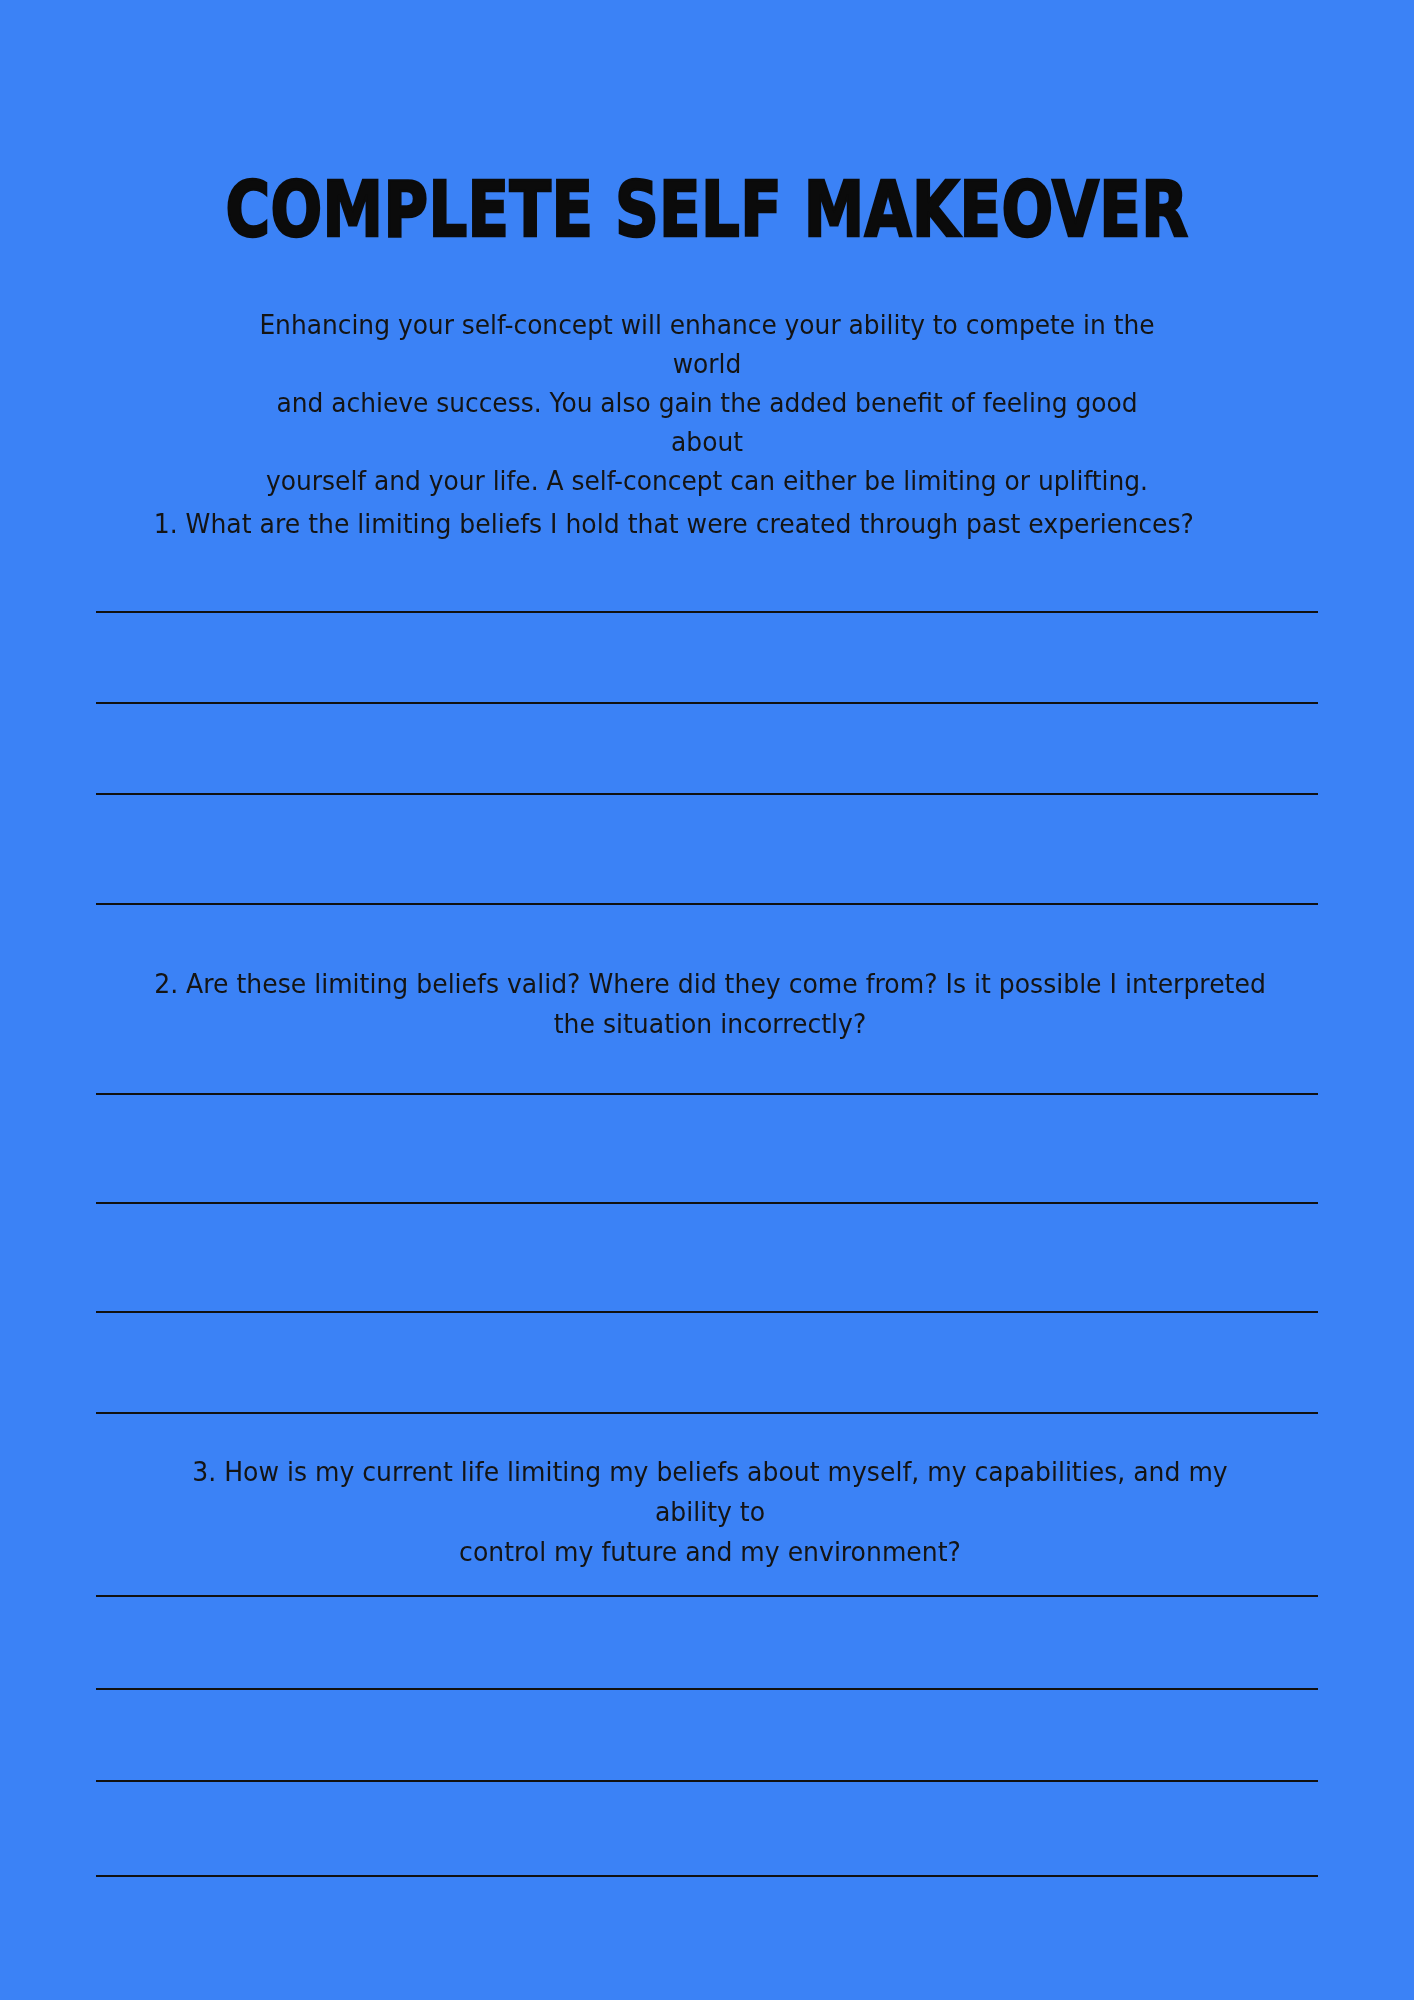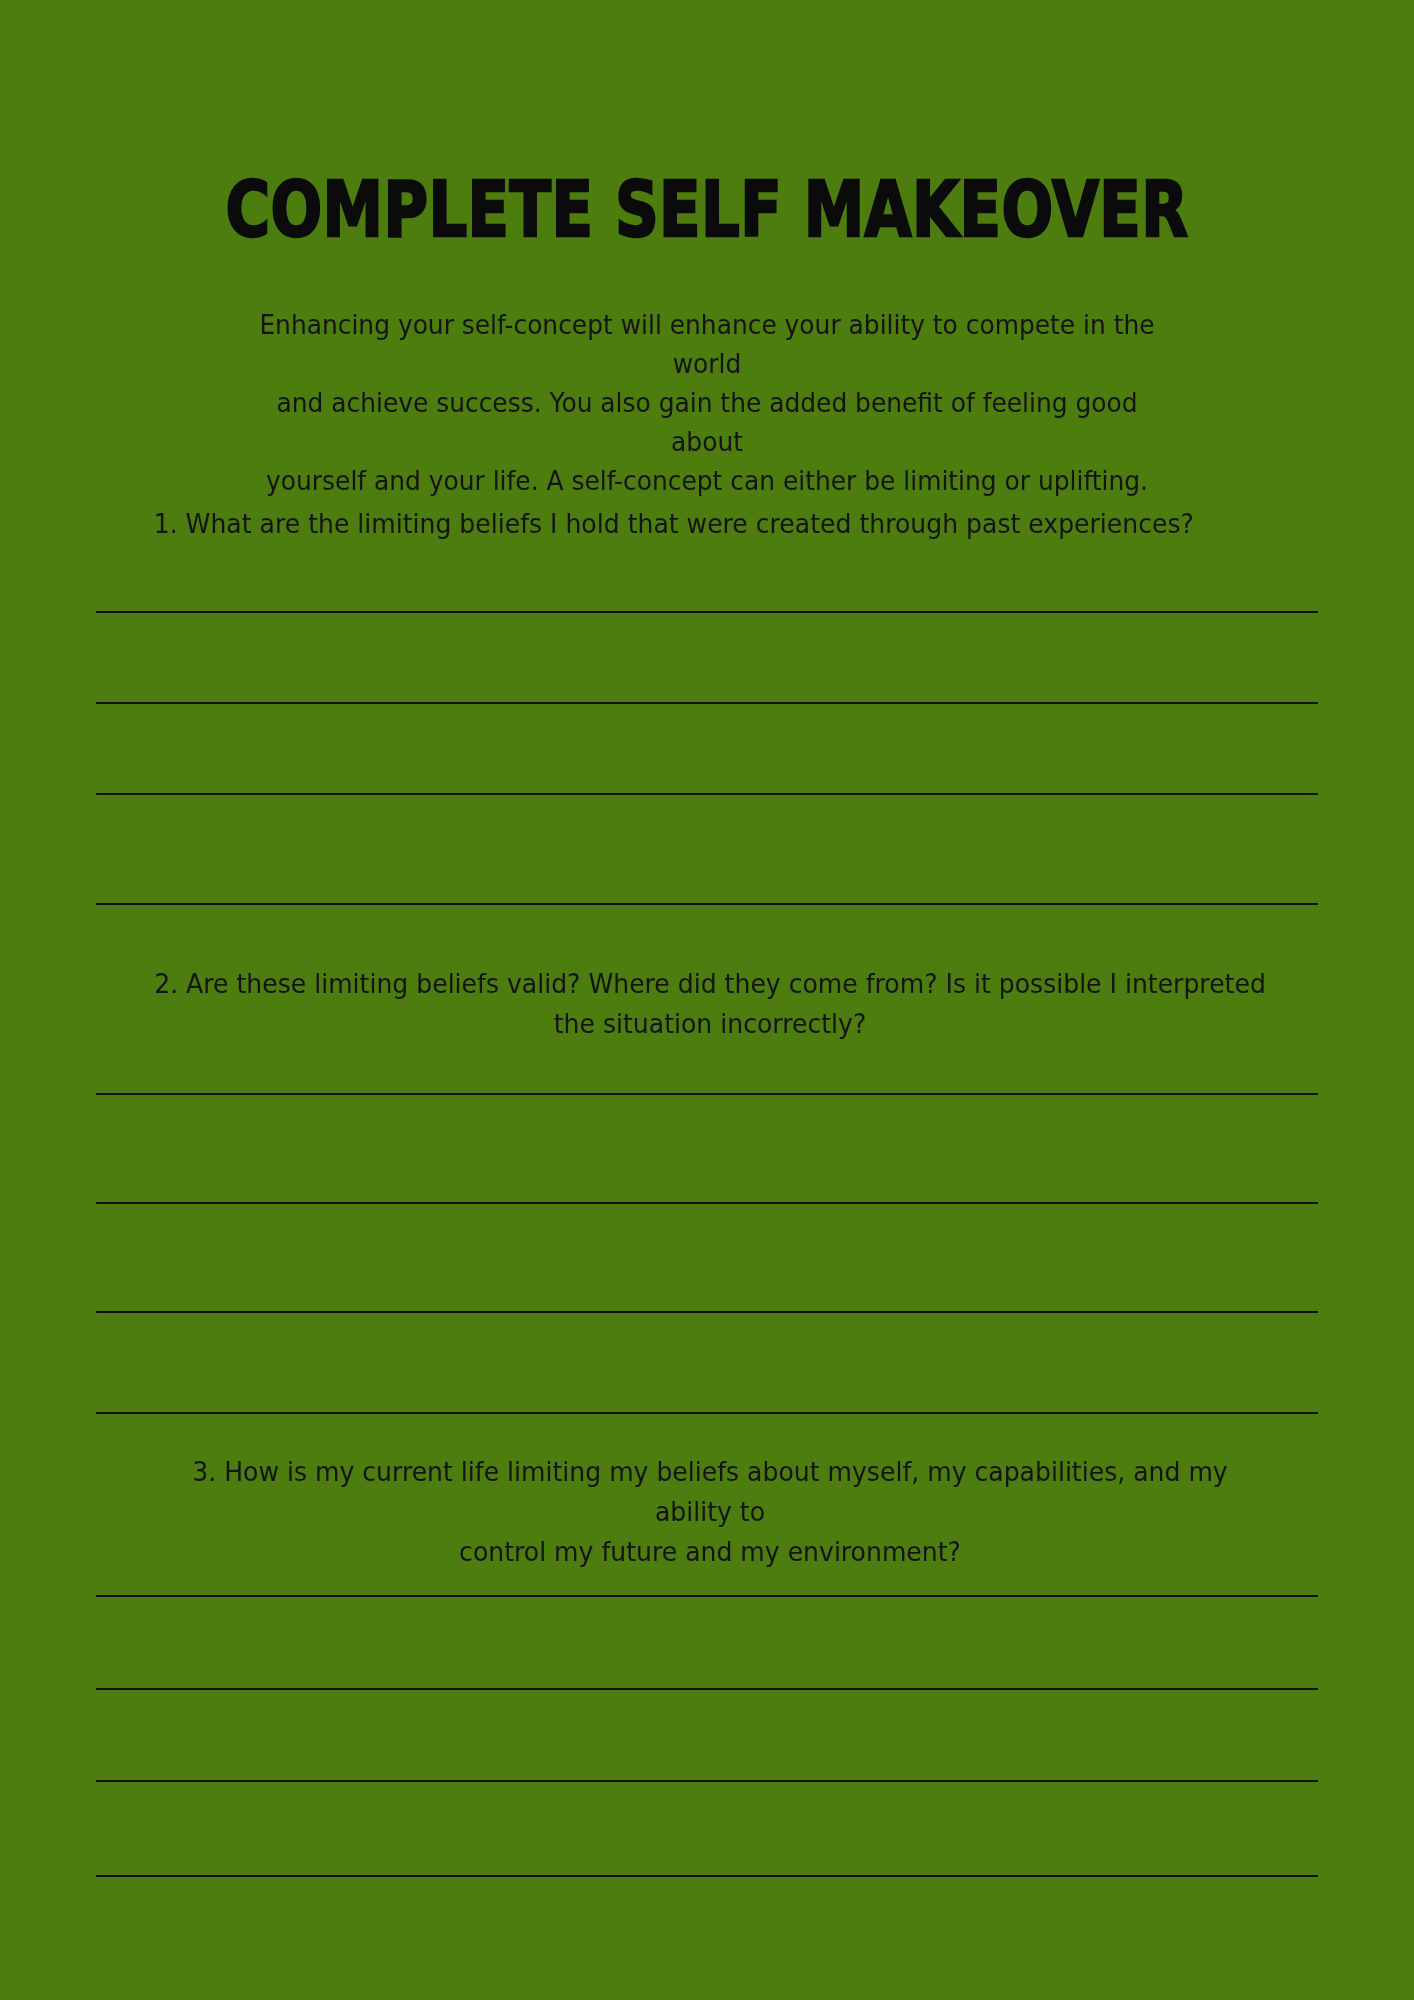--- a/index.html
+++ b/index.html
@@ -14,21 +14,21 @@
     position: relative;
     overflow: hidden;
     font-family: "Liberation Sans", sans-serif;
     color: #000000;
     -webkit-font-smoothing: antialiased;
   }
 
   .page {
     position: absolute;
     inset: 0;
-    background: #4d7c0f;
+    background: #3b82f6;
   }
 
   
   .title {
     position: absolute;
     top: 118px;
     left: 0;
     width: 1414px;
     text-align: center;
     font-family: "DejaVu Sans", sans-serif;

